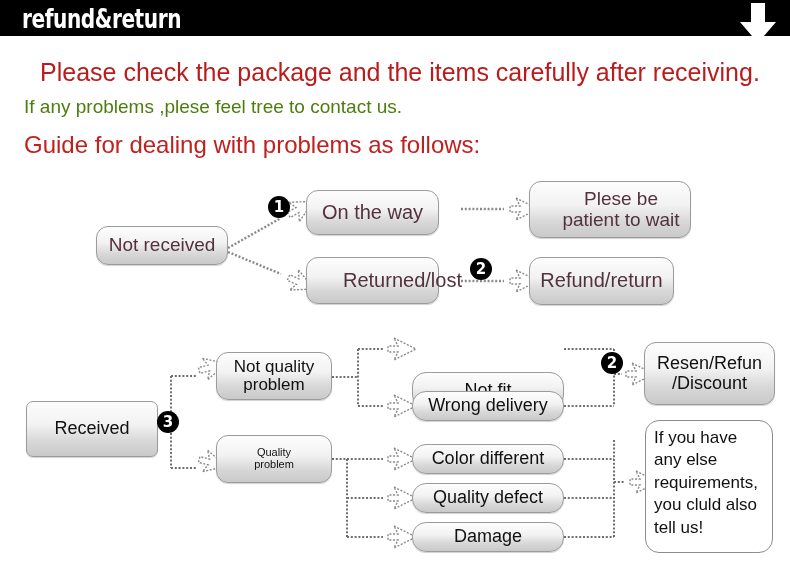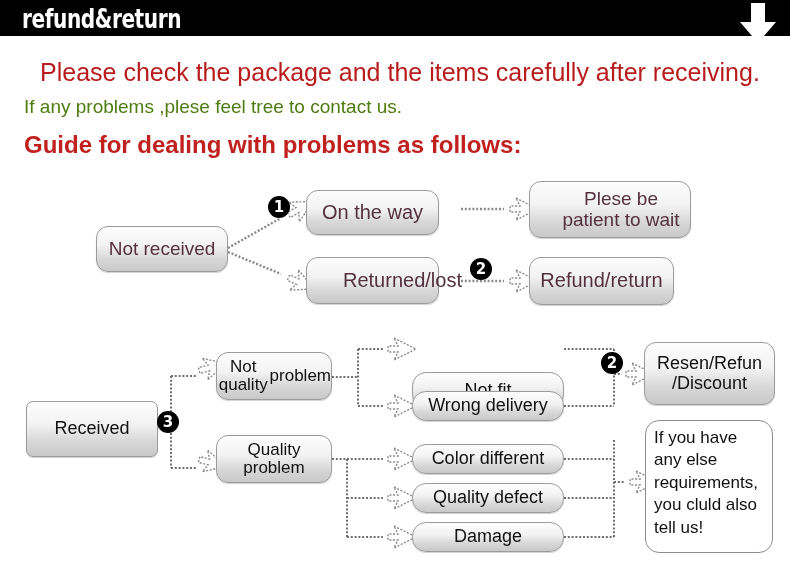--- a/index.html
+++ b/index.html
@@ -18,21 +18,21 @@
     position:absolute;left:22px;top:4px;
     font-family:"DejaVu Sans Condensed","Liberation Sans",sans-serif;
     font-weight:bold;font-size:26px;color:#fff;letter-spacing:-0.5px;
     transform:scaleX(0.86);transform-origin:left center;white-space:nowrap;
   }
   .down-arrow{position:absolute;left:736px;top:2px;width:44px;height:42px;}
 
   
   .line1{position:absolute;left:24px;top:58px;font-size:25px;color:#b91c1c;white-space:nowrap;margin-left:16px;}
   .line2{position:absolute;left:24px;top:96px;font-size:19px;color:#4d7c0f;white-space:nowrap;}
-  .guide{position:absolute;left:24px;top:131px;font-size:24px;font-weight:bold;color:#c0201e;white-space:nowrap;}
+  .guide{position:absolute;left:24px;top:131px;font-size:24px;font-weight:normal;color:#c0201e;white-space:nowrap;}
 
   
   .box{
     position:absolute;box-sizing:border-box;
     border:1px solid #9b9b9b;border-radius:12px;
     background:linear-gradient(to bottom,#fdfdfd 0%,#f2f2f2 42%,#d8d8d8 72%,#c9c9c9 100%);
     display:flex;align-items:center;justify-content:center;text-align:center;
     box-shadow:0 1px 1px rgba(0,0,0,0.18);
     line-height:1.08;
   }
@@ -139,21 +139,21 @@
     <g>
       <line x1="564" y1="459" x2="614" y2="459" stroke="#6f6f6f" stroke-width="2" stroke-dasharray="2,1.8"></line>
       <line x1="564" y1="498" x2="614" y2="498" stroke="#6f6f6f" stroke-width="2" stroke-dasharray="2,1.8"></line>
       <line x1="564" y1="537" x2="614" y2="537" stroke="#6f6f6f" stroke-width="2" stroke-dasharray="2,1.8"></line>
       <line x1="614" y1="440" x2="614" y2="537" stroke="#6f6f6f" stroke-width="2" stroke-dasharray="2,1.8"></line>
       <line x1="614" y1="482" x2="625" y2="482" stroke="#6f6f6f" stroke-width="2" stroke-dasharray="2,1.8"></line>
       <use href="#arrowheadR" transform="translate(636,482)"></use>
     </g>
   </svg>
 
-  <div class="box purple" style="left:96px;top:226px;width:132px;height:46px;font-size:19px;">
+  <div class="box purple" style="left:96px;top:226px;width:132px;height:39px;font-size:19px;">
     <span>Not received</span>
   </div>
 
   <div class="box purple" style="left:306px;top:190px;width:133px;height:45px;font-size:20px;">
     <span>On the way</span>
   </div>
 
   <div class="box purple" style="left:306px;top:257px;width:133px;height:47px;font-size:20px;padding-left:36px;">
     <span>Returned/lost</span>
   </div>
@@ -167,26 +167,26 @@
     <span>Refund/return</span>
   </div>
 
   <div class="badge" style="left:268px;top:196px;">1</div>
   <div class="badge" style="left:470px;top:258px;">2</div>
 
   <div class="box dark" style="left:26px;top:401px;width:132px;height:56px;font-size:18px;border-radius:7px;">
     <span>Received</span>
   </div>
 
-  <div class="box dark" style="left:216px;top:352px;width:116px;height:48px;font-size:17px;flex-direction:row;">
+  <div class="box dark" style="left:216px;top:352px;width:116px;height:48px;font-size:17px;flex-direction:column;">
     <span>Not quality</span>
     <span>problem</span>
   </div>
 
-  <div class="box dark" style="left:216px;top:435px;width:116px;height:48px;font-size:17px;flex-direction:column;">
+  <div class="box dark" style="left:216px;top:435px;width:116px;height:48px;font-size:11px;flex-direction:column;">
     <span>Quality</span>
     <span>problem</span>
   </div>
 
   <div class="box dark" style="left:412px;top:340px;width:152px;height:37px;font-size:18px;border-radius:14px;margin-top:32px;">
     <span>Not fit</span>
   </div>
 
   <div class="box dark" style="left:412px;top:391px;width:152px;height:30px;font-size:18px;border-radius:14px;">
     <span>Wrong delivery</span>

